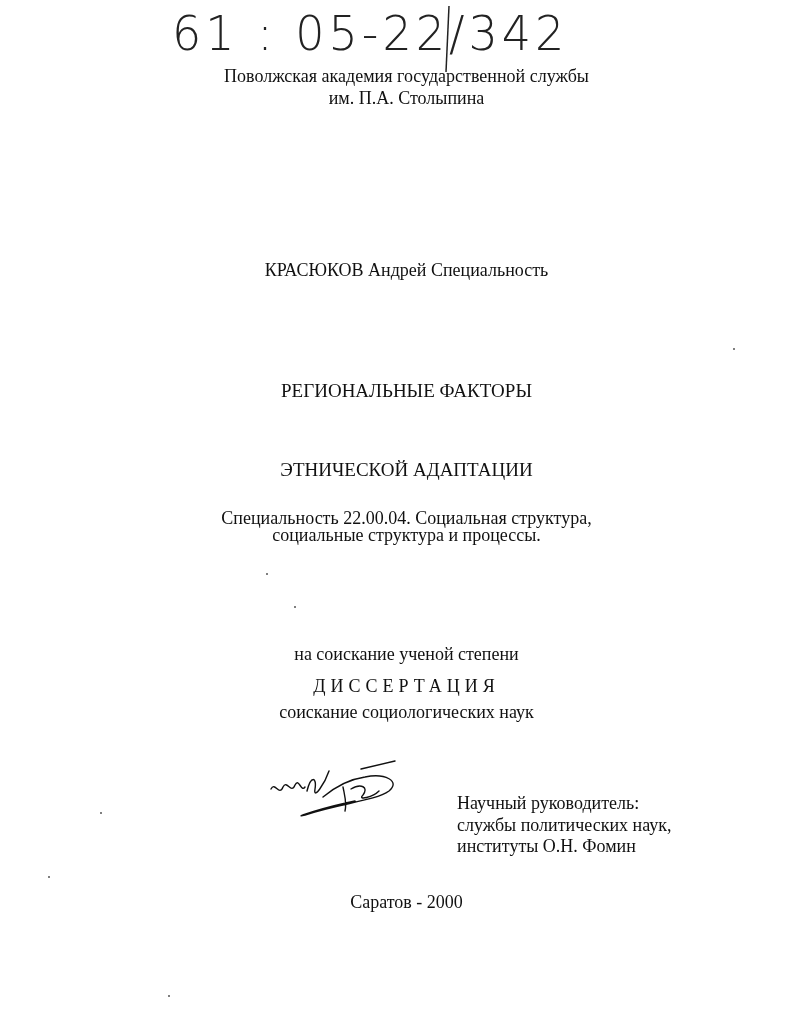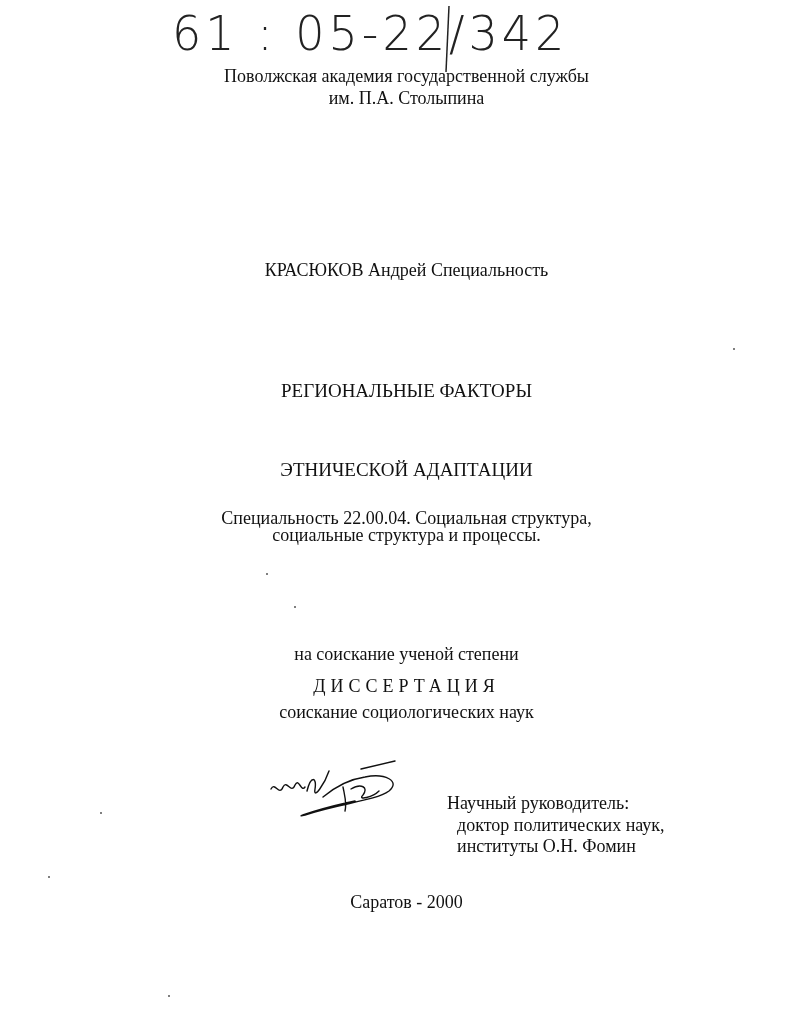--- a/index.html
+++ b/index.html
@@ -39,22 +39,22 @@
 <div class="abs center t18" style="top:525px">социальные структура  и процессы.</div>
 
 <div class="abs center t18 spaced" style="top:676px">ДИССЕРТАЦИЯ</div>
 <div class="abs center t18" style="top:644px">на соискание ученой степени</div>
 <div class="abs center t18" style="top:702px">соискание социологических наук</div>
 
 <svg class="abs" style="left:265px;top:757px" width="140" height="65">
   <path d="M6,32 C10,24 14,40 18,30 C22,22 26,38 30,28 C34,20 36,36 40,30 M42,34 C46,18 52,20 50,32 C48,44 60,26 64,14 M58,40 C70,30 86,22 100,20 C120,16 136,24 124,34 C110,44 76,46 40,58 C24,62 60,50 90,44 M78,30 C80,40 82,46 80,54 M86,32 C96,26 104,30 98,38 C92,44 108,40 114,34 M96,12 L130,4" fill="none" stroke="#111" stroke-width="1.4" stroke-linecap="round"></path>
 </svg>
 
-<div class="abs t18" style="top:793px;left:447px">Научный руководитель:</div>
-<div class="abs t18" style="top:815px;left:457px">доктор политических наук,</div>
+<div class="abs t18" style="top:793px;left:457px">Научный руководитель:</div>
+<div class="abs t18" style="top:815px;left:457px">службы политических наук,</div>
 <div class="abs t18" style="top:836px;left:457px">институты  О.Н. Фомин</div>
 
 <div class="abs center t18" style="top:892px">Саратов - 2000</div>
 
 <span class="speck" style="left:266px;top:573px"></span>
 <span class="speck" style="left:294px;top:606px"></span>
 <span class="speck" style="left:733px;top:348px"></span>
 <span class="speck" style="left:100px;top:812px"></span>
 <span class="speck" style="left:48px;top:876px"></span>
 <span class="speck" style="left:168px;top:995px"></span>

